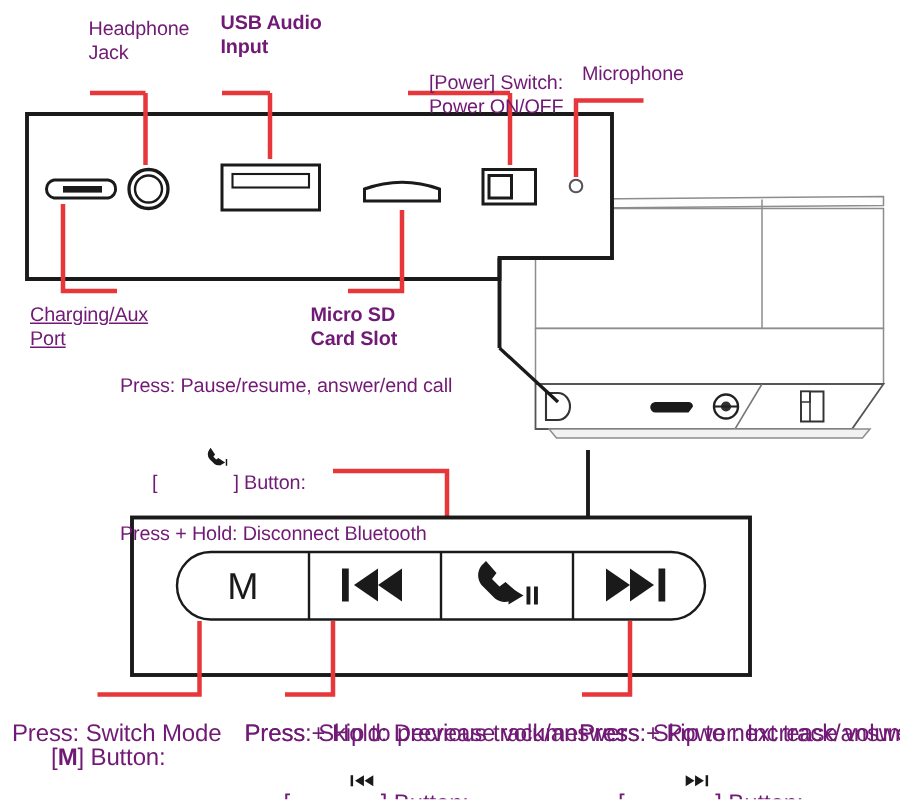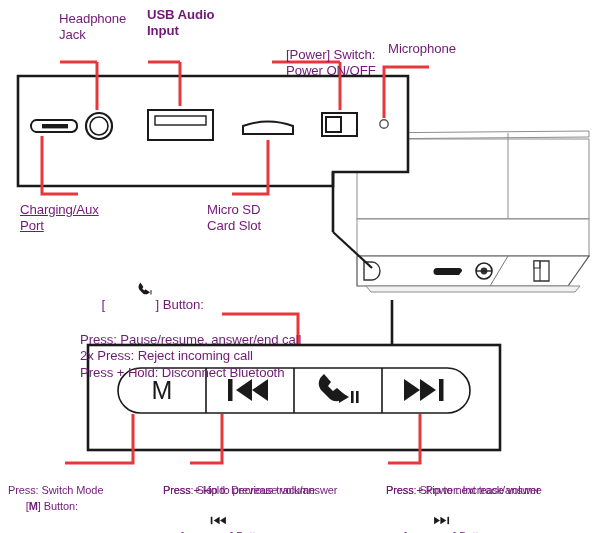--- a/index.html
+++ b/index.html
@@ -25,21 +25,21 @@
   .lbl {
     position: absolute;
     font-family: "Liberation Sans", sans-serif;
     font-size: 13.2px;
     line-height: 16.4px;
     color: #701a75;
     white-space: pre;
     letter-spacing: -0.1px;
   }
   .lbl.small {
-    font-size: 11px;
+    font-size: 16px;
     line-height: 16.2px;
   }
   .ico-inline {
     display: inline-block;
     vertical-align: -2px;
   }
 </style>
 </head>
 <body>
 
@@ -185,37 +185,36 @@
 Input</div>
 
   <div class="lbl" style="left:286px; top:11px;margin-top:36px;">[Power] Switch:
 Power ON/OFF</div>
 
   <div class="lbl" style="left:388px; top:41px;">Microphone</div>
 
   <div class="lbl" style="left:20px; top:202px;text-decoration:underline;">Charging/Aux
 Port</div>
 
-  <div class="lbl" style="left:207px; top:202px;">Micro SD
+  <div class="lbl" style="left:207px; top:202px;font-weight:bold;">Micro SD
 Card Slot</div>
 
   <div style="position:absolute; left:80px; top:249px;">
+    <div class="lbl" style="position:relative; left:0; top:0;">Press: Pause/resume, answer/end call</div>
     <div class="lbl" style="position:relative; left:0; top:0;">
       <span>[ </span><span class="ico-inline">
         <svg width="15" height="13" viewBox="0 0 40 34">
           <g fill="#1a1a1a">
             <path d="M7 4 C3 9 3 16 7 21 L16 30 C20 33 25 33 28 30 L31 26 L23 19 L19 22 L14 17 L17 13 L9 1 Z"></path>
             <path d="M25 21 L35 27 L25 33 Z"></path>
             <rect x="36" y="21" width="2.6" height="12"></rect>
           </g>
         </svg>
       </span><span> ] Button:</span>
     </div>
-    <div class="lbl" style="position:relative; left:0; top:0;">Press: Pause/resume, answer/end call</div>
-    <div class="lbl" style="position:relative; left:0; top:0;">2x Press: Reject incoming call</div>
     <div class="lbl" style="position:relative; left:0; top:0;">Press + Hold: Disconnect Bluetooth</div>
   </div>
 
   <div style="position:absolute; left:8px; top:482px;">
     <div class="lbl small">
       <span>[</span><span style="font-weight:600;">M</span><span>] Button:</span>
     </div>
     <div class="lbl small">Press: Switch Mode</div>
   </div>
 

